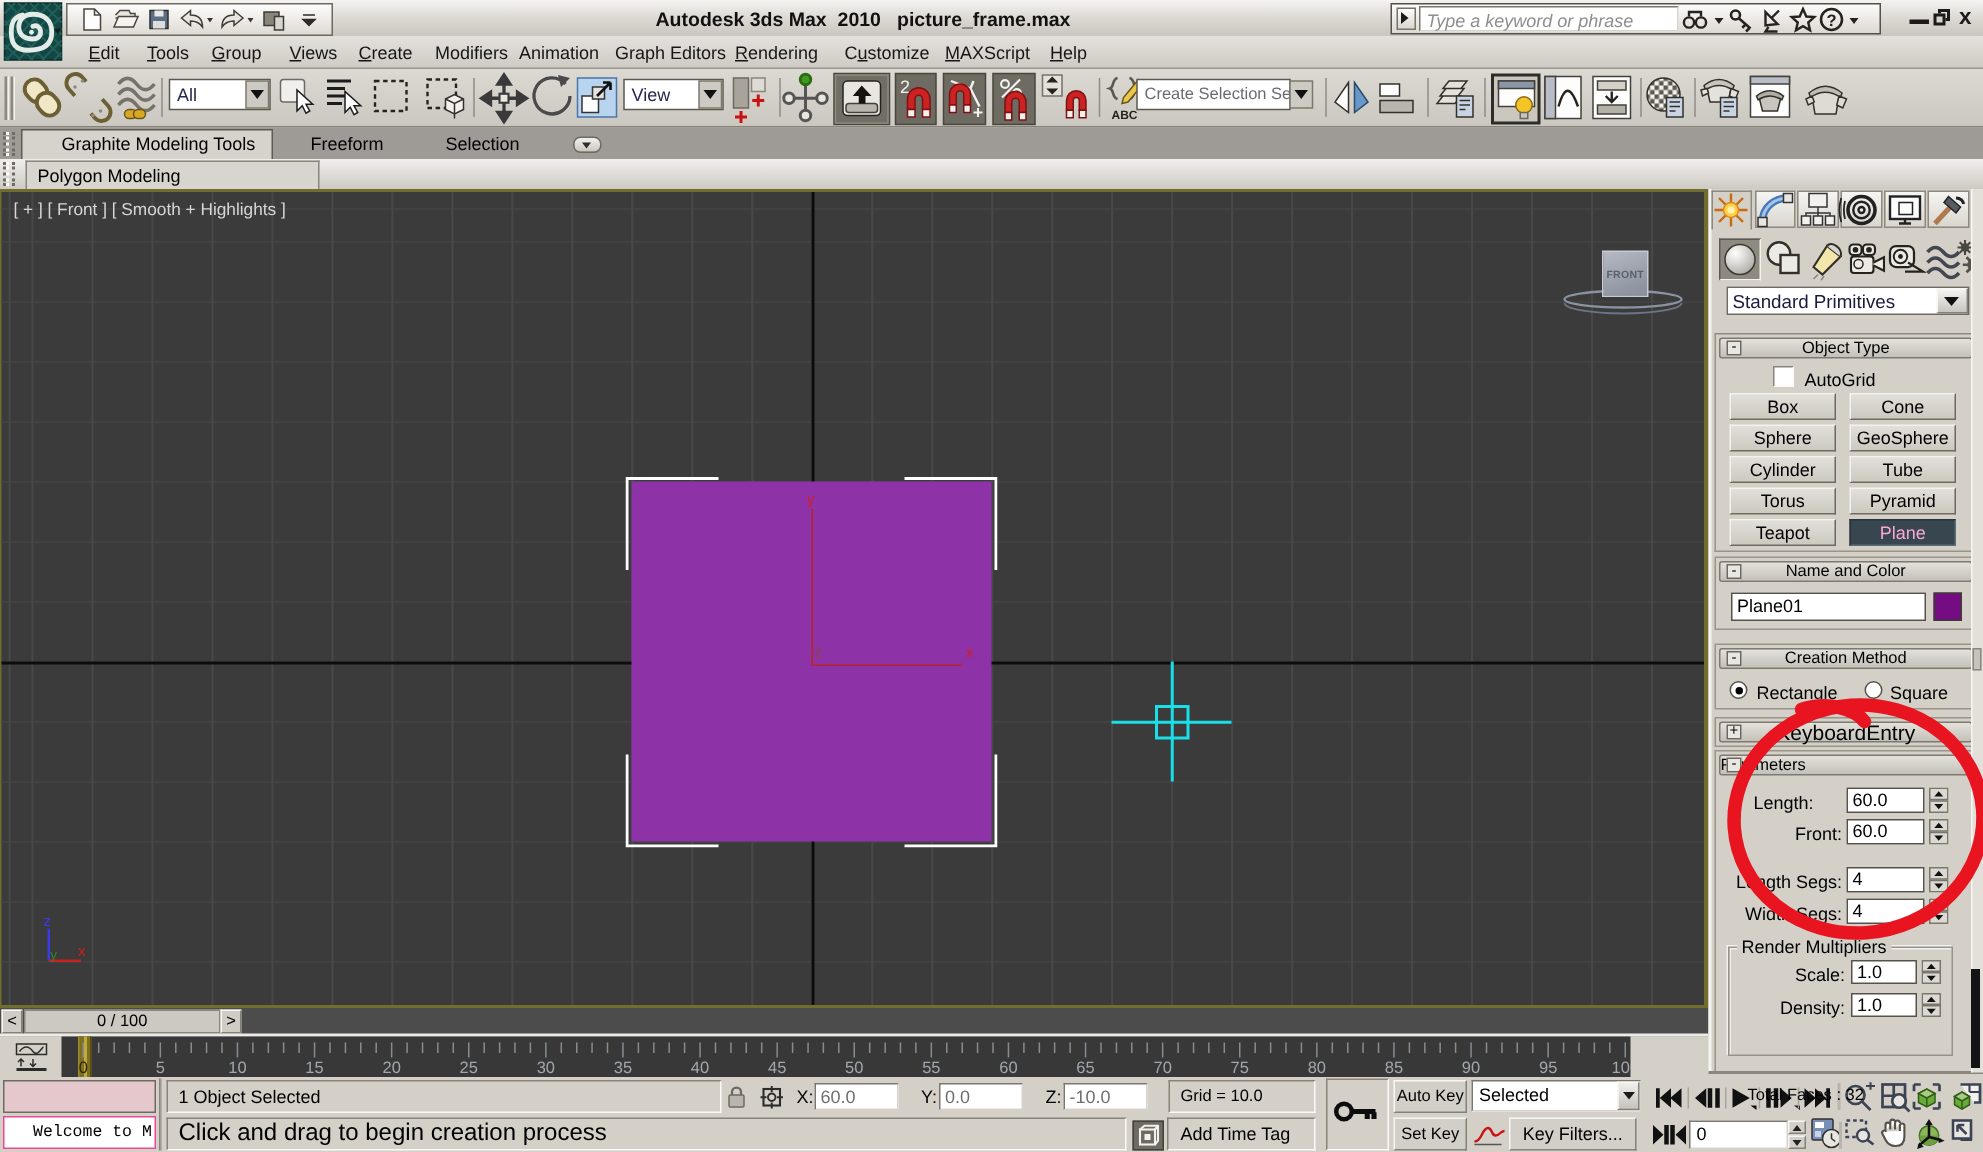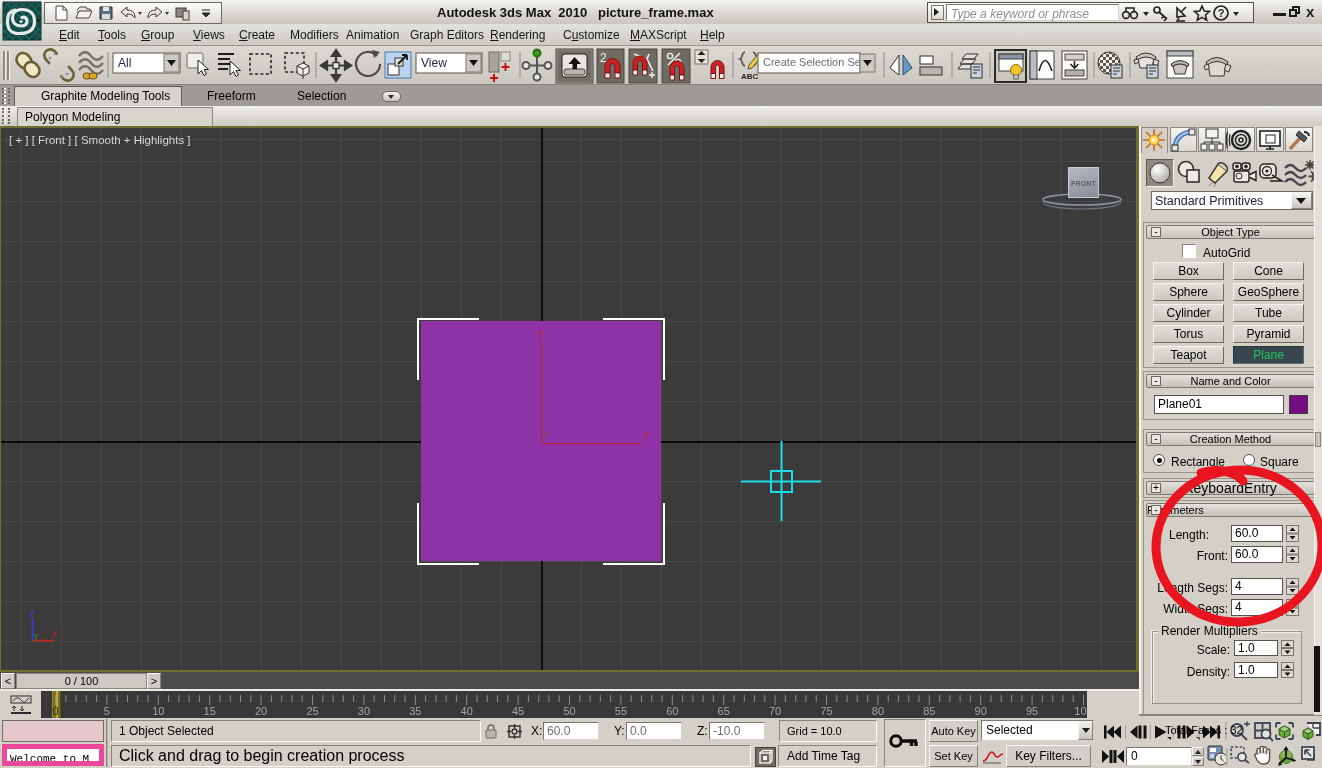--- a/index.html
+++ b/index.html
@@ -438,21 +438,21 @@
  <path d="M4 11 v5 M2 13 l2 -2 2 2 M12 11 v5 M10 14 l2 2 2 -2" stroke="#2c2c2c" fill="none"></path>
  <rect x="1" y="17" width="20" height="2" fill="#2c2c2c"></rect>
 </svg>
 
 <div class="abs" style="left:52px;top:691px;width:9px;height:27px;background:#7e6e20;border-left:1px solid #9c8928;border-right:1px solid #574b12"></div>
 <div class="abs" style="left:56px;top:691px;width:2px;height:27px;background:#c0aa3a"></div>
 
 <div class="abs" style="left:0;top:718px;width:1322px;height:50px;background:#d4d0c8"></div>
 
 <div class="abs" style="left:2px;top:720px;width:102px;height:22px;background:#e5c8cc;border:1px solid #6e6a62"></div>
-<div class="abs" style="left:2px;top:744px;width:102px;height:22px;background:#fff;border:5px solid #ec4899;font-family:'Liberation Mono',monospace;font-size:11px;line-height:21px;padding-left:3px;overflow:hidden;white-space:nowrap">Welcome to M</div>
+<div class="abs" style="left:2px;top:744px;width:102px;height:22px;background:#fff;border:1px solid #ec4899;font-family:'Liberation Mono',monospace;font-size:11px;line-height:21px;padding-left:19px;overflow:hidden;white-space:nowrap">Welcome to M</div>
 <div class="abs" style="left:106px;top:719px;width:2px;height:48px;background:#b4b1aa;border-left:1px solid #8a867e"></div>
 
 <div class="abs sunk" style="left:111px;top:720px;width:370px;height:22px;line-height:20px;padding-left:7px;font-size:12px">1 Object Selected</div>
 <div class="abs sunk" style="left:111px;top:745px;width:640px;height:22px;line-height:20px;padding-left:7px;font-size:16px">Click and drag to begin creation process</div>
 
 <svg class="abs" style="left:484px;top:723px" width="38" height="17" viewBox="0 0 38 17">
  <rect x="2" y="7" width="10" height="8" rx="1" fill="#b8b5ae" stroke="#6e6a62"></rect>
  <path d="M4 7 v-2 a3 3 0 0 1 6 0 v2" fill="none" stroke="#6e6a62" stroke-width="1.5"></path>
  <rect x="25" y="3" width="11" height="11" fill="none" stroke="#2c2c2c" stroke-width="1.4"></rect>
  <circle cx="30.5" cy="8.5" r="2.5" fill="none" stroke="#2c2c2c" stroke-width="1.3"></circle>
@@ -690,21 +690,21 @@
 <div class="txt" style="left:1203px;top:246px;font-size:12px">AutoGrid</div>
 <div class="abs obtn" style="left:1153px;top:262px">Box</div>
 <div class="abs obtn" style="left:1233px;top:262px">Cone</div>
 <div class="abs obtn" style="left:1153px;top:283px">Sphere</div>
 <div class="abs obtn" style="left:1233px;top:283px">GeoSphere</div>
 <div class="abs obtn" style="left:1153px;top:304px">Cylinder</div>
 <div class="abs obtn" style="left:1233px;top:304px">Tube</div>
 <div class="abs obtn" style="left:1153px;top:325px">Torus</div>
 <div class="abs obtn" style="left:1233px;top:325px">Pyramid</div>
 <div class="abs obtn" style="left:1153px;top:346px">Teapot</div>
-<div class="abs obtn" style="left:1233px;top:346px;background:#37464f;color:#22c55e;border-color:#27343c #5c6b75 #5c6b75 #27343c">Plane</div>
+<div class="abs obtn" style="left:1233px;top:346px;background:#37464f;color:#f9a8d4;border-color:#27343c #5c6b75 #5c6b75 #27343c">Plane</div>
 
 <div class="abs" style="left:1143px;top:371px;width:174px;height:49px;border:1px solid #989488;background:#d4d0c8"></div>
 <div class="abs" style="left:1146px;top:374px;width:169px;height:14px;background:linear-gradient(#e4e1db,#c4c1b9);border:1px solid #7e7a72;border-radius:2px;font-size:11px;text-align:center;line-height:12px">Name and Color</div>
 <div class="abs" style="left:1151px;top:376px;width:10px;height:10px;border:1px solid #6c6860;background:#e9e7e2;font-size:10px;line-height:8px;text-align:center">-</div>
 <div class="abs fld" style="left:1154px;top:395px;width:130px;height:19px;border:1px solid #56524a;font-size:12px;line-height:17px;padding-left:3px">Plane01</div>
 <div class="abs" style="left:1289px;top:395px;width:19px;height:19px;background:#750c84;border:1px solid #3e3a34"></div>
 
 <div class="abs" style="left:1143px;top:429px;width:174px;height:44px;border:1px solid #989488;background:#d4d0c8"></div>
 <div class="abs" style="left:1146px;top:432px;width:169px;height:14px;background:linear-gradient(#e4e1db,#c4c1b9);border:1px solid #7e7a72;border-radius:2px;font-size:11px;text-align:center;line-height:12px">Creation Method</div>
 <div class="abs" style="left:1151px;top:434px;width:10px;height:10px;border:1px solid #6c6860;background:#e9e7e2;font-size:10px;line-height:8px;text-align:center">-</div>

